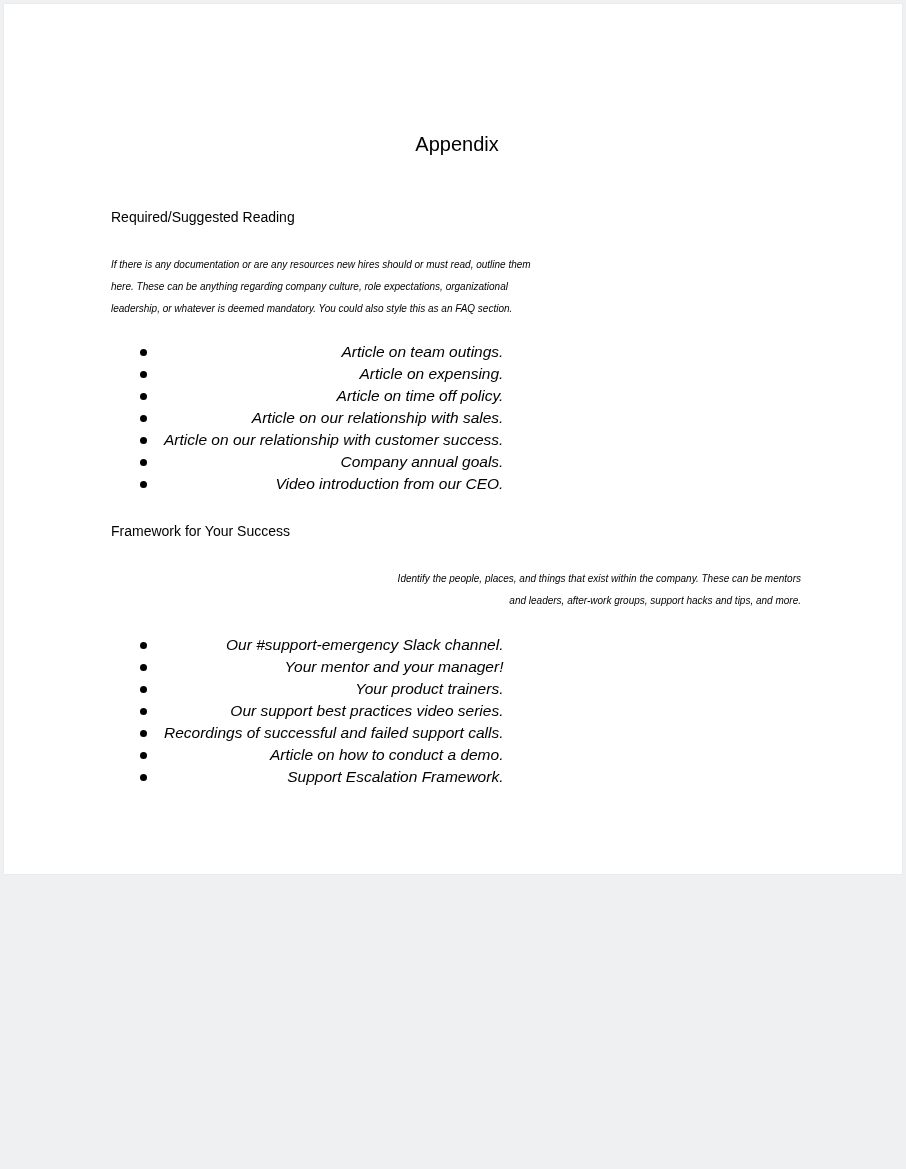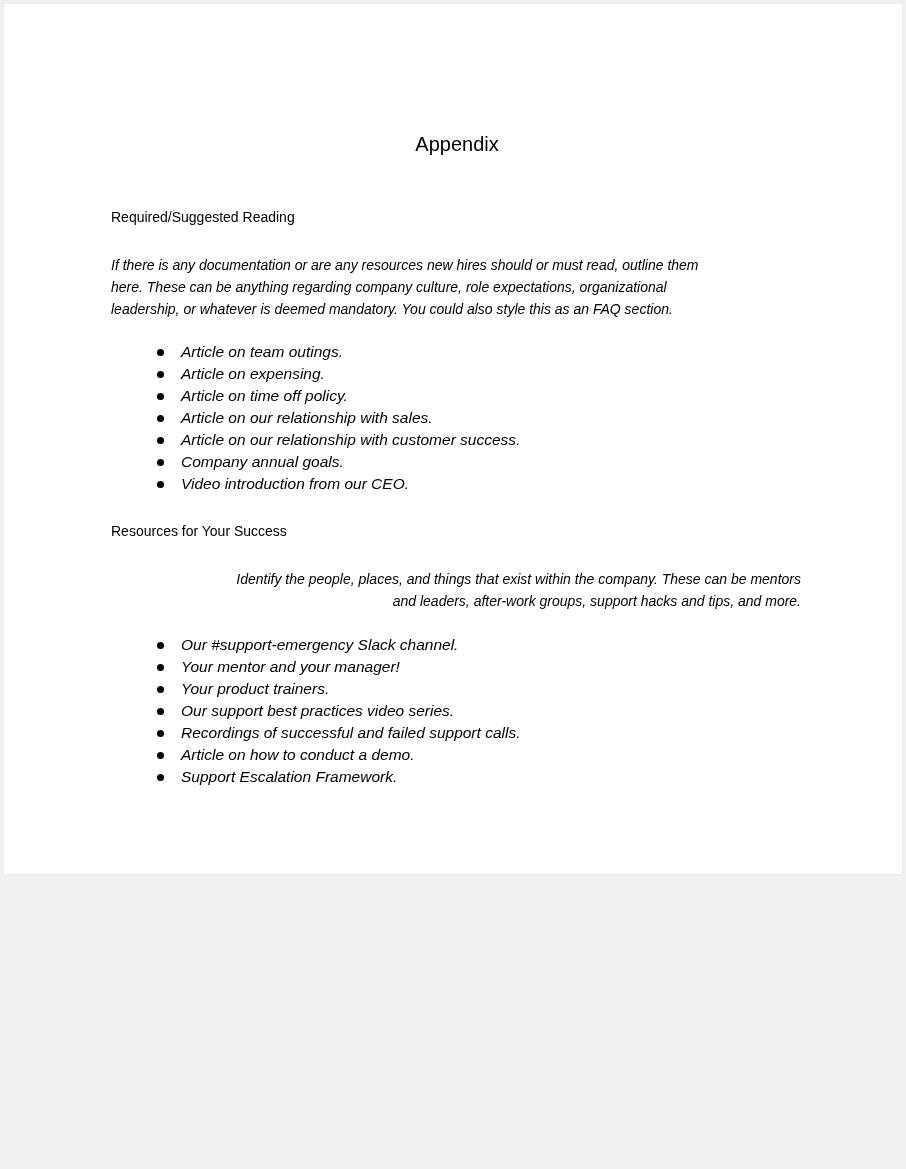--- a/index.html
+++ b/index.html
@@ -47,34 +47,35 @@
       font-size: 14px;
       line-height: 26px;
       font-weight: normal;
       margin: 0;
     }
     .intro {
       position: absolute;
       left: 0;
       width: 690px;
       font-style: italic;
-      font-size: 14px;
+      font-size: 10px;
       line-height: 22px;
       margin: 0;
     }
     .intro span {
       display: block;
       white-space: nowrap;
     }
     ul.bullets {
       position: absolute;
-      left: 17px;
+      left: 0;
       margin: 0;
       padding: 0;
       list-style: none;
+      text-align: right;
     }
     ul.bullets li {
       position: relative;
       height: 22px;
       line-height: 22px;
       font-size: 15.5px;
       font-style: italic;
       padding-left: 53px;
       white-space: nowrap;
     }
@@ -107,21 +108,21 @@
     <ul class="bullets" style="top:337px;">
       <li><span class="dot"></span><span>Article on team outings.</span></li>
       <li><span class="dot"></span><span>Article on expensing.</span></li>
       <li><span class="dot"></span><span>Article on time off policy.</span></li>
       <li><span class="dot"></span><span>Article on our relationship with sales.</span></li>
       <li><span class="dot"></span><span>Article on our relationship with customer success.</span></li>
       <li><span class="dot"></span><span>Company annual goals.</span></li>
       <li><span class="dot"></span><span>Video introduction from our CEO.</span></li>
     </ul>
 
-    <h2 class="section-heading" style="top:514px;">Resources for Your Success</h2>
+    <h2 class="section-heading" style="top:514px;">Framework for Your Success</h2>
 
     <p class="intro" style="top:564px;text-align:right;">
       <span>Identify the people, places, and things that exist within the company. These can be mentors</span>
       <span>and leaders, after-work groups, support hacks and tips, and more.</span>
     </p>
 
     <ul class="bullets" style="top:630px;">
       <li><span class="dot"></span><span>Our #support-emergency Slack channel.</span></li>
       <li><span class="dot"></span><span>Your mentor and your manager!</span></li>
       <li><span class="dot"></span><span>Your product trainers.</span></li>

